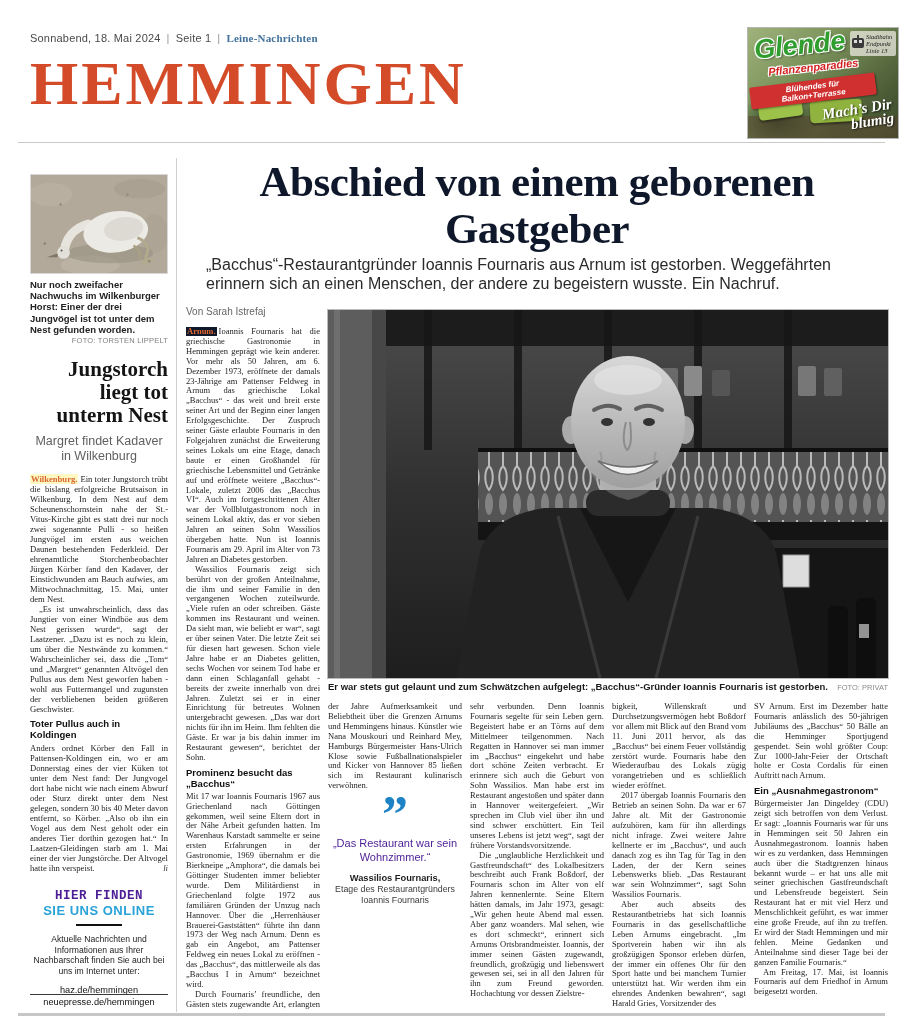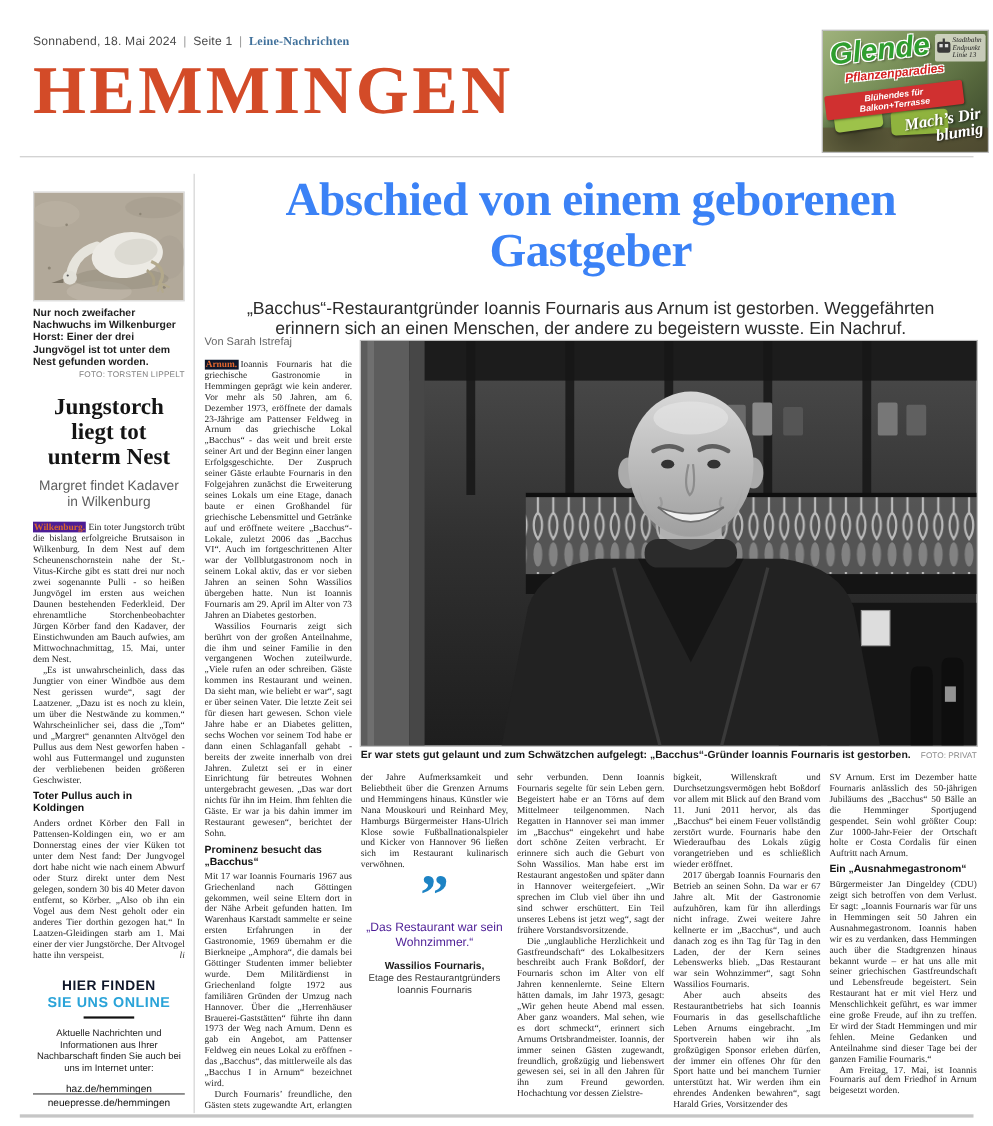--- a/index.html
+++ b/index.html
@@ -53,56 +53,56 @@
   .tram .win { position:absolute; left:2px; top:5px; width:3px; height:3px; background:#ddd; box-shadow:5px 0 0 #ddd; }
   .tram .pole { position:absolute; left:5px; top:0; width:2px; height:4px; background:#3a3a3a; }
 
   
   .rail { position:absolute; left:30px; top:174px; width:138px; }
   .r-photo { width:138px; height:100px; border:1px solid #d8d8d8; display:block; }
   .r-caption { margin-top:5px; font-family:"Liberation Sans",sans-serif; font-weight:bold;
                font-size:9.5px; line-height:1.18; color:#222; }
   .r-credit { margin-top:1px; text-align:right; font-family:"Liberation Sans",sans-serif;
               font-size:7.5px; color:#808080; letter-spacing:.2px; }
-  .r-headline { margin-top:13px; text-align:center; font-family:"Liberation Serif",serif;
+  .r-headline { margin-top:13px; text-align:right; font-family:"Liberation Serif",serif;
                 font-weight:bold; font-size:21px; line-height:1.1; color:#141414; }
   .r-subhead { margin-top:7px; text-align:center; font-family:"Liberation Sans",sans-serif;
                font-size:12.5px; line-height:1.15; color:#5f5f5f; }
   .r-body { margin-top:11px; height:404px; overflow:hidden; }
 
   
   .body p { font-size:8.6px; line-height:10px; text-align:justify; hyphens:auto; color:#1d1d1d; }
   .body p { text-indent:9px; }
   .body p.first { text-indent:0; }
   .lead { font-weight:bold; margin-right:2px; }
-  .lead-orange { color:#d9652f; background:#4c1d95; padding:0 1px; }
+  .lead-orange { color:#d9652f; background:#fef9c3; padding:0 1px; }
   .lead-hl { color:#e0662e; background:#0f172a; padding:0 1px; }
   .xhead { font-family:"Liberation Sans",sans-serif; font-weight:bold; font-size:9.5px;
            color:#111; margin:5px 0 2px; line-height:1.15; }
   .sig { float:right; font-style:italic; color:#333; }
 
   
   .online { position:absolute; left:30px; top:889px; width:138px; text-align:center;
             font-family:"Liberation Sans",sans-serif; }
-  .ob1 { font-weight:bold; font-size:12.5px; letter-spacing:.5px; color:#0f172a; }
+  .ob1 { font-weight:bold; font-size:12.5px; letter-spacing:.5px; color:#4c1d95;font-family:Liberation Mono, monospace; }
   .ob2 { font-weight:bold; font-size:13px; letter-spacing:.5px; color:#29a3d8; }
   .ob-div { width:46px; height:2px; background:#111; margin:6px auto 8px; }
   .ob-text { font-size:8.6px; line-height:1.25; color:#222; }
   .ob-links { margin-top:8px; }
   .ob-links a { display:block; font-weight:normal; font-size:9.2px; color:#111; text-decoration:none; line-height:1.3; }
   .rail-rule { position:absolute; left:30px; top:994px; width:138px; height:1px; background:#3a3a3a; }
 
   .vdiv { position:absolute; left:176px; top:158px; width:1px; height:854px; background:#cfcfcf; }
 
   
   .m-headline { position:absolute; left:186px; top:158px; width:702px; text-align:center;
                 font-family:"Liberation Serif",serif; font-weight:bold; font-size:43px;
-                line-height:1.1; letter-spacing:-.5px; color:#3b82f6; }
-  .m-deck { position:absolute; left:206px; top:255px; width:662px; text-align:center;
-            font-family:"Liberation Sans",sans-serif; font-size:16px; line-height:1.2; color:#2b2b2b;margin-top:16px; }
+                line-height:1.1; letter-spacing:-.5px; color:#0f172a; }
+  .m-deck { position:absolute; left:206px; top:255px; width:662px; 
+            font-family:"Liberation Sans",sans-serif; font-size:16px; line-height:1.2; color:#2b2b2b; }
   .m-byline { position:absolute; left:186px; top:306px; font-family:"Liberation Sans",sans-serif;
               font-size:10px; color:#666;text-align:center; }
 
   .col { position:absolute; width:134px; top:702px; height:308px; overflow:hidden; }
   .col.c1 { left:186px; top:327px; height:683px; }
   .col.c2 { left:328px; } .col.c3 { left:470px; } .col.c4 { left:612px; } .col.c5 { left:754px; }
   .col p { font-size:8.5px; line-height:9.9px; }
 
   .m-photo { position:absolute; left:328px; top:310px; width:560px; height:368px; display:block;
              outline:1px solid #bbb; }
@@ -280,21 +280,21 @@
 
 <div class="col c1 body">
   <p class="first"><span class="lead lead-hl">Arnum.</span><span>Ioannis Fournaris hat die griechische Gastronomie in Hemmingen geprägt wie kein anderer. Vor mehr als 50 Jahren, am 6. Dezember 1973, eröffnete der damals 23-Jährige am Pattenser Feldweg in Arnum das griechische Lokal „Bacchus“ - das weit und breit erste seiner Art und der Beginn einer langen Erfolgsgeschichte. Der Zuspruch seiner Gäste erlaubte Fournaris in den Folgejahren zunächst die Erweiterung seines Lokals um eine Etage, danach baute er einen Großhandel für griechische Lebensmittel und Getränke auf und eröffnete weitere „Bacchus“-Lokale, zuletzt 2006 das „Bacchus VI“. Auch im fortgeschrittenen Alter war der Vollblutgastronom noch in seinem Lokal aktiv, das er vor sieben Jahren an seinen Sohn Wassilios übergeben hatte. Nun ist Ioannis Fournaris am 29. April im Alter von 73 Jahren an Diabetes gestorben.</span></p>
   <p>Wassilios Fournaris zeigt sich berührt von der großen Anteilnahme, die ihm und seiner Familie in den vergangenen Wochen zuteilwurde. „Viele rufen an oder schreiben. Gäste kommen ins Restaurant und weinen. Da sieht man, wie beliebt er war“, sagt er über seinen Vater. Die letzte Zeit sei für diesen hart gewesen. Schon viele Jahre habe er an Diabetes gelitten, sechs Wochen vor seinem Tod habe er dann einen Schlaganfall gehabt - bereits der zweite innerhalb von drei Jahren. Zuletzt sei er in einer Einrichtung für betreutes Wohnen untergebracht gewesen. „Das war dort nichts für ihn im Heim. Ihm fehlten die Gäste. Er war ja bis dahin immer im Restaurant gewesen“, berichtet der Sohn.</p>
   <h3 class="xhead">Prominenz besucht das „Bacchus“</h3>
   <p class="first">Mit 17 war Ioannis Fournaris 1967 aus Griechenland nach Göttingen gekommen, weil seine Eltern dort in der Nähe Arbeit gefunden hatten. Im Warenhaus Karstadt sammelte er seine ersten Erfahrungen in der Gastronomie, 1969 übernahm er die Bierkneipe „Amphora“, die damals bei Göttinger Studenten immer beliebter wurde. Dem Militärdienst in Griechenland folgte 1972 aus familiären Gründen der Umzug nach Hannover. Über die „Herrenhäuser Brauerei-Gaststätten“ führte ihn dann 1973 der Weg nach Arnum. Denn es gab ein Angebot, am Pattenser Feldweg ein neues Lokal zu eröffnen - das „Bacchus“, das mittlerweile als das „Bacchus I in Arnum“ bezeichnet wird.</p>
   <p>Durch Fournaris’ freundliche, den Gästen stets zugewandte Art, erlangten er und sein Lokal im Laufe</p>
 </div>
 
 <div class="col c2 body">
-  <p class="first">der Jahre Aufmerksamkeit und Beliebtheit über die Grenzen Arnums und Hemmingens hinaus. Künstler wie Nana Mouskouri und Reinhard Mey, Hamburgs Bürgermeister Hans-Ulrich Klose sowie Fußballnationalspieler und Kicker von Hannover 96 ließen sich im Restaurant kulinarisch verwöhnen.</p>
+  <p class="first">der Jahre Aufmerksamkeit und Beliebtheit über die Grenzen Arnums und Hemmingens hinaus. Künstler wie Nana Mouskouri und Reinhard Mey, Hamburgs Bürgermeister Hans-Ulrich Klose sowie Fußballnationalspieler und Kicker von Hannover 85 ließen sich im Restaurant kulinarisch verwöhnen.</p>
   <div class="pullquote">
     <div class="q-mark">”</div>
     <div class="q-text">„Das Restaurant war sein Wohnzimmer.“</div>
     <div class="q-name">Wassilios Fournaris,</div>
     <div class="q-role">Etage des Restaurantgründers Ioannis Fournaris</div>
   </div>
 </div>
 
 <div class="col c3 body">
   <p class="first">sehr verbunden. Denn Ioannis Fournaris segelte für sein Leben gern. Begeistert habe er an Törns auf dem Mittelmeer teilgenommen. Nach Regatten in Hannover sei man immer im „Bacchus“ eingekehrt und habe dort schöne Zeiten verbracht. Er erinnere sich auch die Geburt von Sohn Wassilios. Man habe erst im Restaurant angestoßen und später dann in Hannover weitergefeiert. „Wir sprechen im Club viel über ihn und sind schwer erschüttert. Ein Teil unseres Lebens ist jetzt weg“, sagt der frühere Vorstandsvorsitzende.</p>

